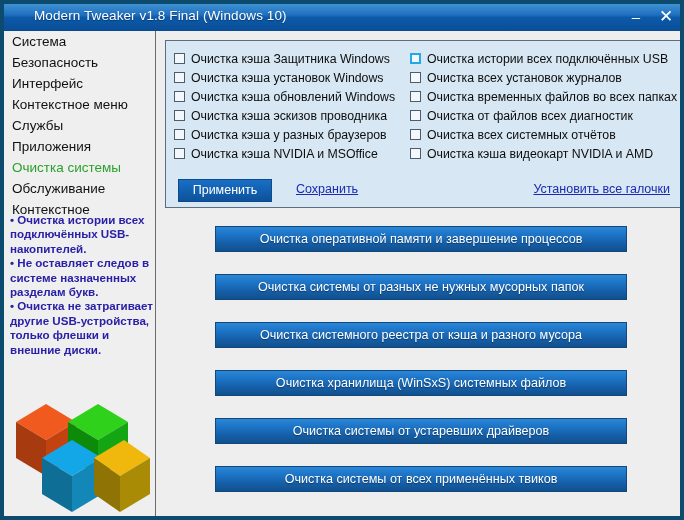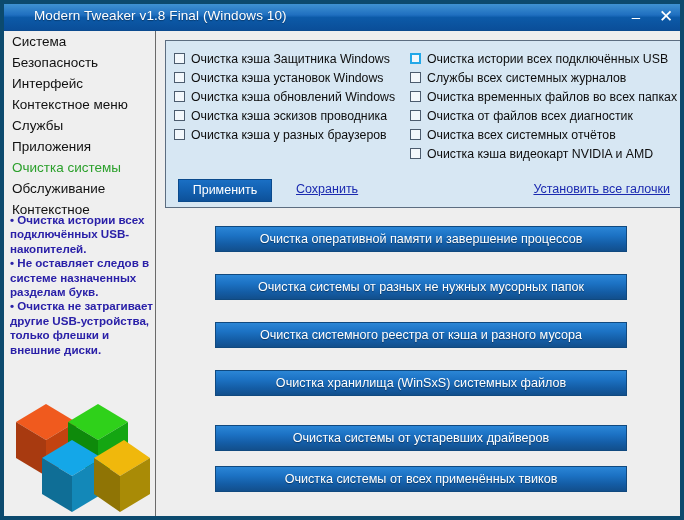--- a/index.html
+++ b/index.html
@@ -214,29 +214,33 @@
           <span class="opt-label">Очистка кэша обновлений Windows</span>
         </div>
         <div class="opt-row">
           <span class="cb"></span>
           <span class="opt-label">Очистка кэша эскизов проводника</span>
         </div>
         <div class="opt-row">
           <span class="cb"></span>
           <span class="opt-label">Очистка кэша у разных браузеров</span>
         </div>
+        <div class="opt-row">
+          <span class="cb"></span>
+          <span class="opt-label">Очистка кэша NVIDIA и MSOffice</span>
+        </div>
       </div>
     <div class="opt-col" id="opt-col-right">
         <div class="opt-row">
           <span class="cb hi"></span>
           <span class="opt-label">Очистка истории всех подключённых USB</span>
         </div>
         <div class="opt-row">
           <span class="cb"></span>
-          <span class="opt-label">Службы всех системных журналов</span>
+          <span class="opt-label">Очистка всех установок журналов</span>
         </div>
         <div class="opt-row">
           <span class="cb"></span>
           <span class="opt-label">Очистка временных файлов во всех папках</span>
         </div>
         <div class="opt-row">
           <span class="cb"></span>
           <span class="opt-label">Очистка от файлов всех диагностик</span>
         </div>
         <div class="opt-row">
@@ -252,17 +256,17 @@
     <div id="apply-btn">Применить</div>
     <div class="panel-link" id="save-link">Сохранить</div>
     <div class="panel-link" id="checkall-link">Установить все галочки</div>
   </div>
 
   <div id="actions">
       <div class="action-btn" style="top: 8px;">Очистка оперативной памяти и завершение процессов</div>
       <div class="action-btn" style="top: 56px;">Очистка системы от разных не нужных мусорных папок</div>
       <div class="action-btn" style="top: 104px;">Очистка системного реестра от кэша и разного мусора</div>
       <div class="action-btn" style="top: 152px;">Очистка хранилища (WinSxS) системных файлов</div>
-      <div class="action-btn" style="top: 200px; margin-top: 7px;">Очистка системы от устаревших драйверов</div>
+      <div class="action-btn" style="top: 200px;">Очистка системы от устаревших драйверов</div>
       <div class="action-btn" style="top: 248px;">Очистка системы от всех применённых твиков</div>
     </div>
 
 </div>
 
 </body></html>

